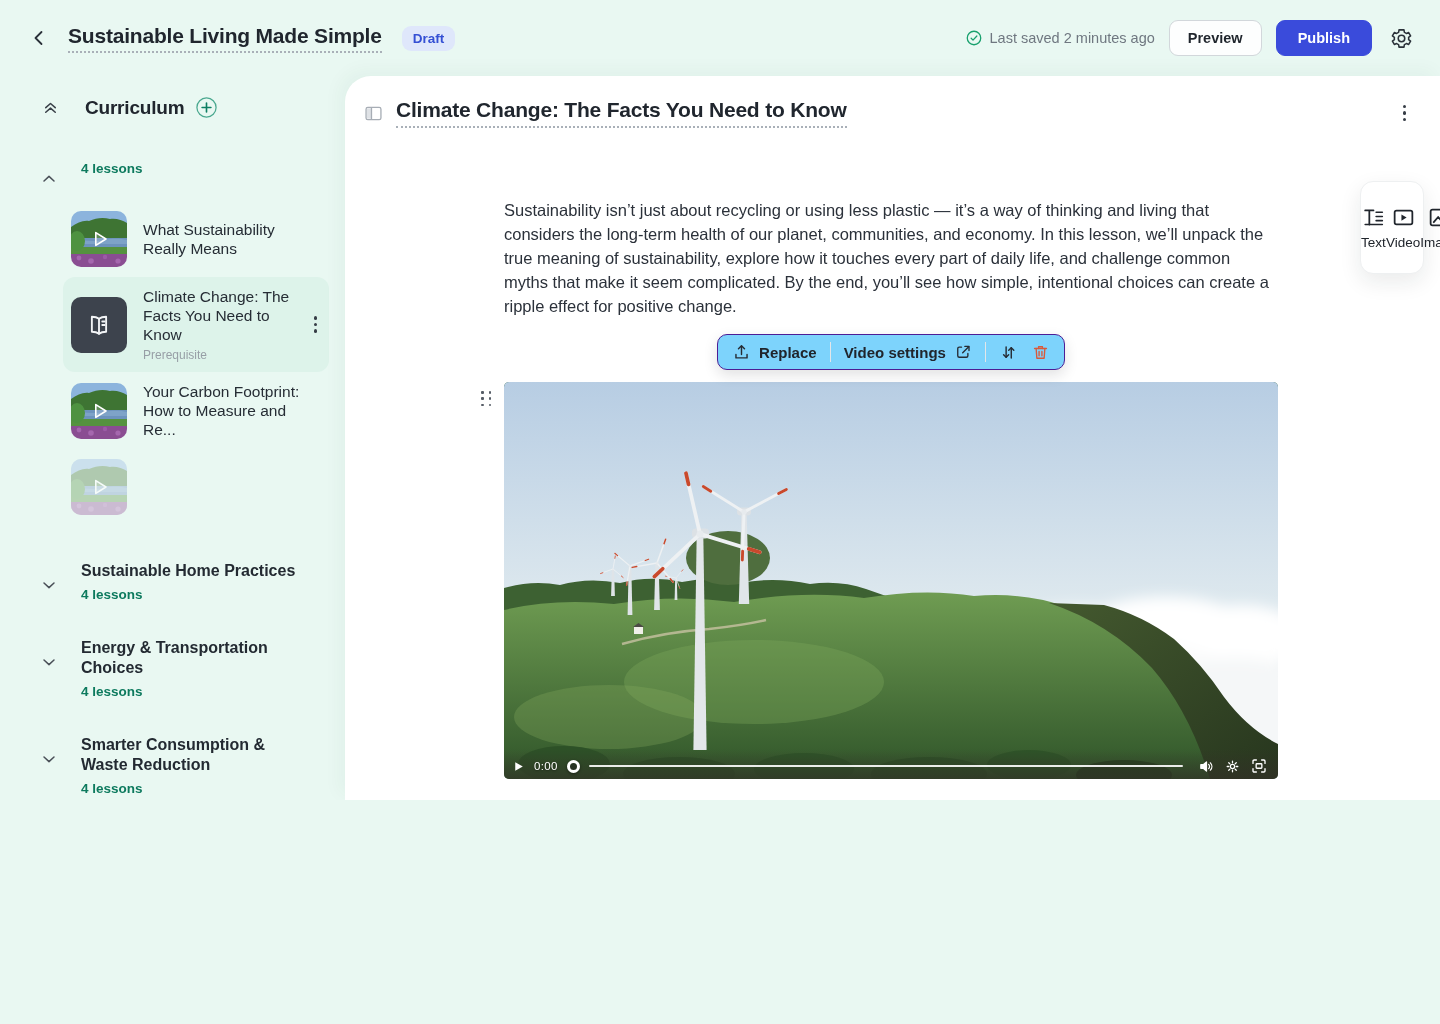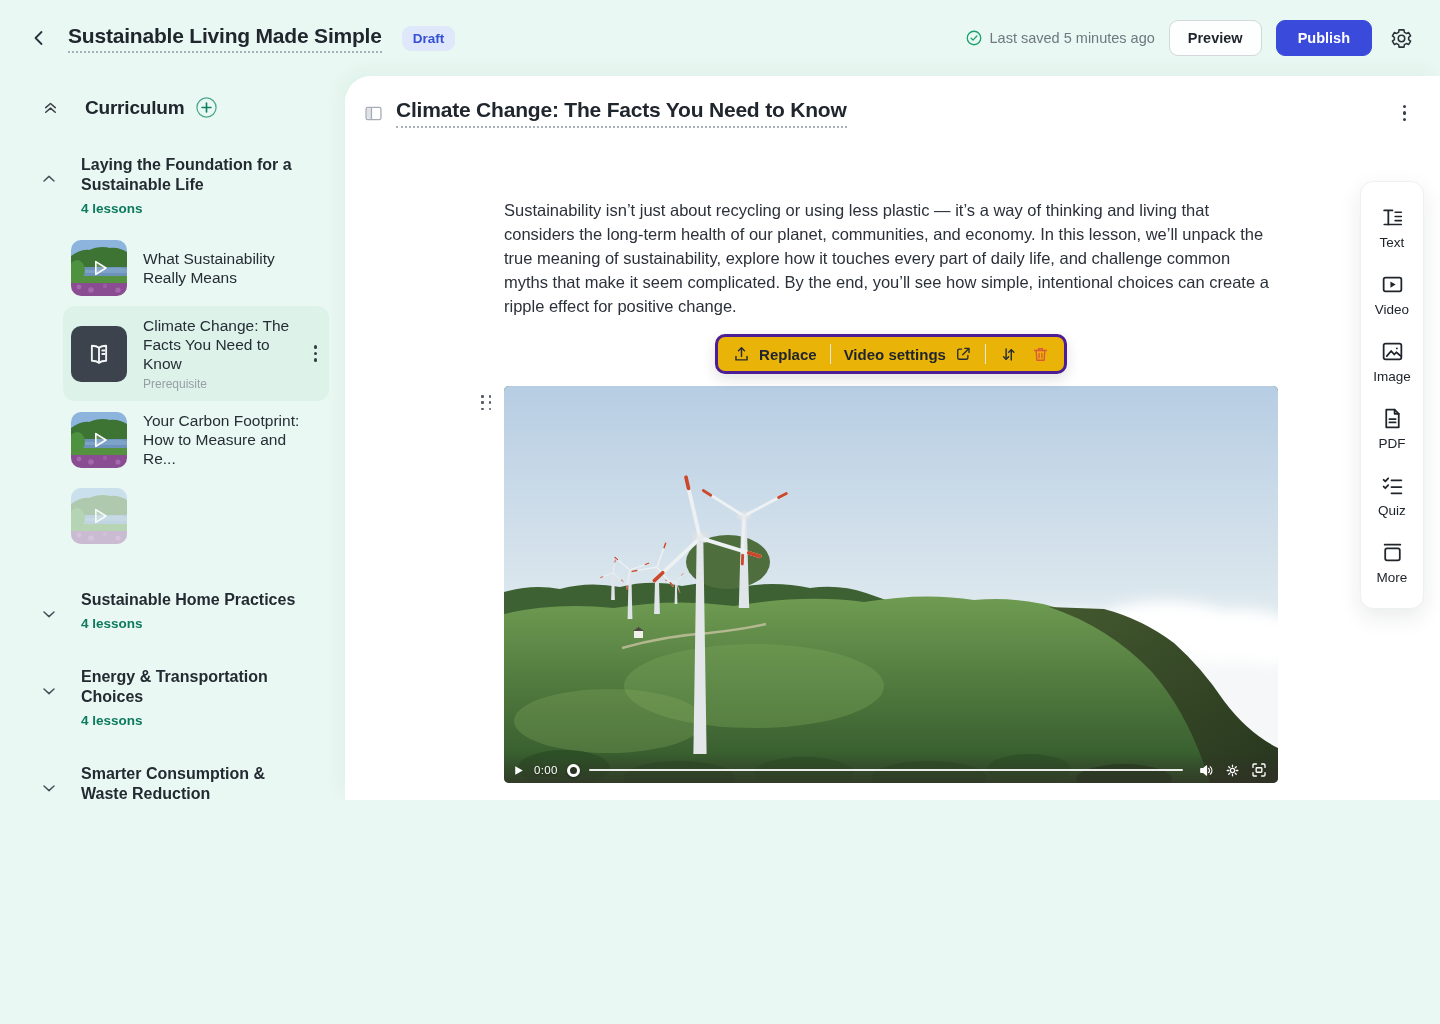--- a/index.html
+++ b/index.html
@@ -59,35 +59,35 @@
   .kebab i{width:3.5px;height:3.5px;border-radius:50%;background:#363d46;display:block}
 
   
   .main{position:absolute;top:76px;left:345px;right:0;bottom:0;background:var(--card);border-top-left-radius:26px;box-shadow:-6px -6px 18px rgba(16,64,46,.04)}
   .lesson-header{display:flex;align-items:center;padding:22px 30px 0 18px;gap:12px}
   .panel-toggle{background:none;border:none;cursor:pointer;display:flex}
   .doc-title{font-size:21px;font-weight:700;letter-spacing:-.2px;color:var(--ink);border-bottom:2px dotted #a9b0b8;padding-bottom:4px;cursor:text}
   .doc-kebab{margin-left:auto}
   .content{width:774px;margin-left:159px;position:relative}
   .body-par{margin-top:70px;font-size:16.5px;line-height:24px;color:var(--ink-soft);cursor:text}
-  .vid-toolbar{margin:16px auto 0;width:max-content;display:flex;align-items:center;gap:13px;background:#eab308;border:3px solid #4c1d95;border-radius:10px;box-shadow:0 5px 14px rgba(20,24,31,.13);padding:7px 14px;position:relative;z-index:4}
+  .vid-toolbar{margin:16px auto 0;width:max-content;display:flex;align-items:center;gap:13px;background:#7dd3fc;border:1px solid #4c1d95;border-radius:10px;box-shadow:0 5px 14px rgba(20,24,31,.13);padding:7px 14px;position:relative;z-index:4}
   .tb-btn{display:flex;align-items:center;gap:8px;background:none;border:none;cursor:pointer;font-family:inherit;font-size:15px;font-weight:600;color:#20252c}
   .tb-sep{width:1px;height:20px;background:#e3e6e9}
   .video-wrap{margin-top:12px;position:relative}
   .drag-handle{position:absolute;left:-26px;top:6px;display:grid;grid-template-columns:repeat(2,4px);gap:3.5px;cursor:grab;padding:3px}
   .drag-handle i{width:2.8px;height:2.8px;background:#565d66;border-radius:1px;display:block}
   .video-stage{width:774px;height:397px;border-radius:5px;overflow:hidden;position:relative;background:#14532d;cursor:pointer}
   .controls{position:absolute;left:0;right:0;bottom:0;height:30px;display:flex;align-items:center;gap:9px;padding:4px 10px 0 8px;background:linear-gradient(to top,rgba(52,46,40,.62),rgba(52,46,40,0));color:#fff}
   .ctime{font-size:11.5px;letter-spacing:.3px;text-shadow:0 1px 2px rgba(0,0,0,.4)}
   .knob{width:13px;height:13px;border-radius:50%;border:3.5px solid #fff;background:rgba(30,30,30,.45);box-shadow:0 1px 3px rgba(0,0,0,.45);cursor:pointer;flex:0 0 13px}
   .track{flex:1;height:2.5px;background:rgba(255,255,255,.9);border-radius:2px;margin-right:6px;cursor:pointer}
   .cbtn{background:none;border:none;display:flex;cursor:pointer;padding:0}
 
   
-  .rail{position:absolute;top:181px;right:16px;width:64px;background:#fff;border:1px solid #eef0f1;border-radius:13px;box-shadow:0 8px 22px rgba(22,28,36,.09);padding:12px 0;display:flex;flex-direction:column;z-index:6}
+  .rail{position:absolute;top:181px;right:16px;width:64px;background:#fff;border:1px solid #eef0f1;border-radius:13px;box-shadow:0 8px 22px rgba(22,28,36,.09);padding:12px 0;display:flex;flex-direction:row;z-index:6}
   .rail-item{display:flex;flex-direction:column;align-items:center;gap:5px;padding:11px 0;background:none;border:none;cursor:pointer;font-family:inherit}
   .rail-label{font-size:13.5px;font-weight:500;color:#20252c}
 
   svg{display:block}
 </style>
 </head>
 <body>
 
 <div id="app">
 
@@ -103,21 +103,21 @@
     <span class="draft-badge">Draft</span>
 
     <div class="header-right">
       <div class="saved">
         <span>
           <svg width="18" height="18" viewBox="0 0 24 24">
               <circle cx="12" cy="12" r="9" fill="none" stroke="#18a06d" stroke-width="1.7"></circle>
               <path d="m8.2 12.3 2.5 2.5 5.1-5.4" fill="none" stroke="#18a06d" stroke-width="1.7" stroke-linecap="round" stroke-linejoin="round"></path>
             </svg>
         </span>
-        <span>Last saved 5 minutes ago</span>
+        <span>Last saved 2 minutes ago</span>
       </div>
       <button class="btn btn-secondary">Preview</button>
       <button class="btn btn-primary">Publish</button>
       <button class="icon-btn">
         <span>
           <svg width="23" height="23" viewBox="0 0 24 24" fill="none" stroke="#2a3139" stroke-width="1.6" stroke-linecap="round" stroke-linejoin="round">
               <circle cx="12" cy="12" r="3.4"></circle>
               <path d="M19.4 13.2a7.6 7.6 0 0 0 0-2.4l2.1-1.6-2-3.4-2.4 1a7.7 7.7 0 0 0-2.1-1.2L14.6 3h-5.2l-.4 2.6a7.7 7.7 0 0 0-2.1 1.2l-2.4-1-2 3.4 2.1 1.6a7.6 7.6 0 0 0 0 2.4l-2.1 1.6 2 3.4 2.4-1a7.7 7.7 0 0 0 2.1 1.2l.4 2.6h5.2l.4-2.6a7.7 7.7 0 0 0 2.1-1.2l2.4 1 2-3.4Z"></path>
             </svg>
         </span>
@@ -147,21 +147,20 @@
     </div>
 
     <div class="section">
       <div class="section-head">
         <span class="section-caret">
           <svg width="16" height="16" viewBox="0 0 16 16" fill="none" stroke="#4a5058" stroke-width="1.5" stroke-linecap="round" stroke-linejoin="round" style="margin-top:14px">
               <path d="m3 10 5-4.6L13 10"></path>
             </svg>
         </span>
         <div class="section-titlewrap">
-          <div class="section-title">Laying the Foundation for a Sustainable Life</div>
           <div class="section-meta">4 lessons</div>
         </div>
       </div>
 
       <div class="lessons" style="margin-left:24px">
 
         <div class="lesson">
           <div class="thumb">
             <svg width="56" height="56" viewBox="0 0 56 56">
                 <rect width="56" height="24" fill="#8cb4dd"></rect>

